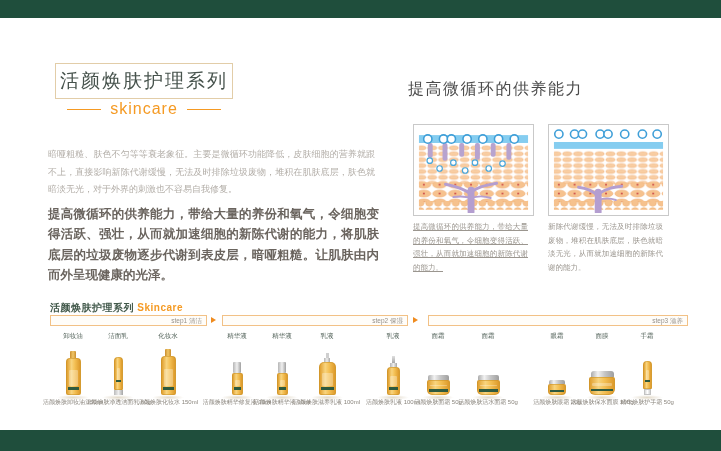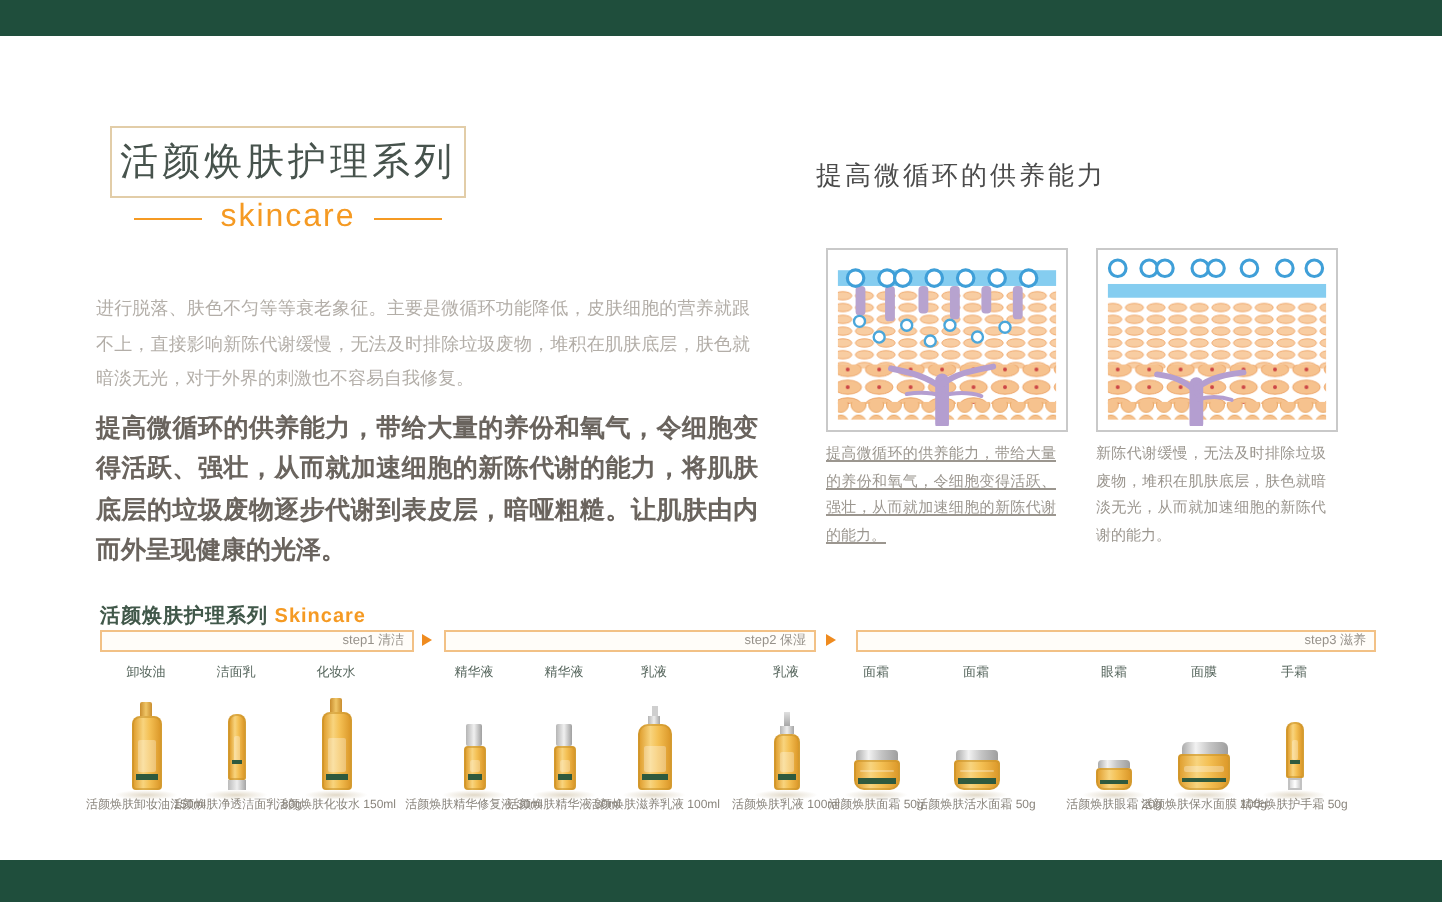--- a/index.html
+++ b/index.html
@@ -15,21 +15,21 @@
   .subtitle{position:absolute;left:55px;top:100px;width:178px;display:flex;align-items:center;justify-content:center;gap:9px;}
   .subtitle .dash{width:34px;height:0;border-top:1px solid #f59a23;}
   .subtitle .sub-txt{color:#f59a23;font-size:16px;letter-spacing:1px;}
 
   .para1{position:absolute;left:48px;top:146px;width:327px;margin:0;font-size:9px;line-height:1.95;
     color:#b3aea8;text-align:justify;}
   .para2{position:absolute;left:48px;top:204px;width:331px;margin:0;font-size:12.5px;line-height:1.62;
     color:#6a645e;font-weight:bold;text-align:justify;}
 
   
-  .r-heading{position:absolute;left:408px;top:79px;margin:0;font-size:13px;font-weight:500;color:#4b4b4b;letter-spacing:1.5px;}
+  .r-heading{position:absolute;left:408px;top:79px;margin:0;font-size:16px;font-weight:500;color:#4b4b4b;letter-spacing:1.5px;}
   .fig{position:absolute;top:124px;width:119px;height:90px;border:1px solid #c9c9c9;background:#fff;
     display:flex;align-items:center;justify-content:center;}
   .fig.f1{left:413px;} .fig.f2{left:548px;}
   .fig-cap{position:absolute;top:220px;width:115px;margin:0;font-size:7.5px;line-height:1.8;color:#9b968f;text-align:justify;}
   .fig-cap.c1{left:413px;text-decoration:underline;} .fig-cap.c2{left:548px;}
 
   
   .ps-title{position:absolute;left:50px;top:301px;font-size:10px;font-weight:600;color:#41584a;letter-spacing:0.5px;}
   .ps-title .orange{color:#f59a23;font-weight:600;}
   .step-box{position:absolute;top:315px;height:11px;border:1px solid #f2c186;background:#fffdf9;
@@ -85,21 +85,21 @@
   <div class="bar top"></div>
 
   <div class="title-box">
     <h1>活颜焕肤护理系列</h1>
   </div>
   <div class="subtitle">
     <span class="dash"></span>
     <span class="sub-txt">skincare</span>
     <span class="dash"></span>
   </div>
-  <p class="para1">进行脱落、肤色不匀等等衰老象征。主要是微循环功能降低，皮肤细胞的营养就跟不上，直接影响新陈代谢缓慢，无法及时排除垃圾废物，堆积在肌肤底层，肤色就暗淡无光，对于外界的刺激也不容易自我修复。</p>
+  <p class="para1">暗哑粗糙、肤色不匀等等衰老象征。主要是微循环功能降低，皮肤细胞的营养就跟不上，直接影响新陈代谢缓慢，无法及时排除垃圾废物，堆积在肌肤底层，肤色就暗淡无光，对于外界的刺激也不容易自我修复。</p>
   <p class="para2">提高微循环的供养能力，带给大量的养份和氧气，令细胞变得活跃、强壮，从而就加速细胞的新陈代谢的能力，将肌肤底层的垃圾废物逐步代谢到表皮层，暗哑粗糙。让肌肤由内而外呈现健康的光泽。</p>
 
   <h2 class="r-heading">提高微循环的供养能力</h2>
 
   <div class="fig f1">
     <svg width="115" height="86" viewBox="0 0 117 87">
       <defs>
         <pattern id="ac1" width="11" height="6" patternUnits="userSpaceOnUse">
           <ellipse cx="5.5" cy="3" rx="4.6" ry="2.1" fill="#f8cda2" stroke="#efa96e" stroke-width="0.5"></ellipse>
         </pattern>

